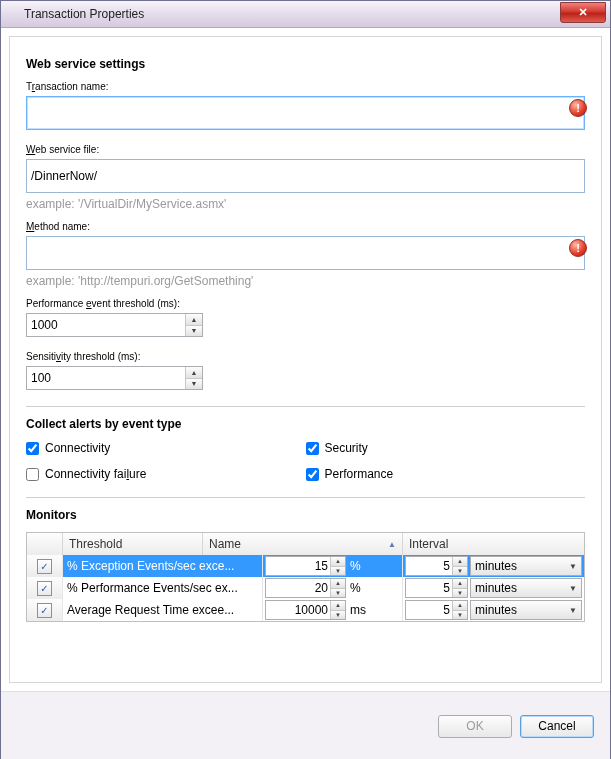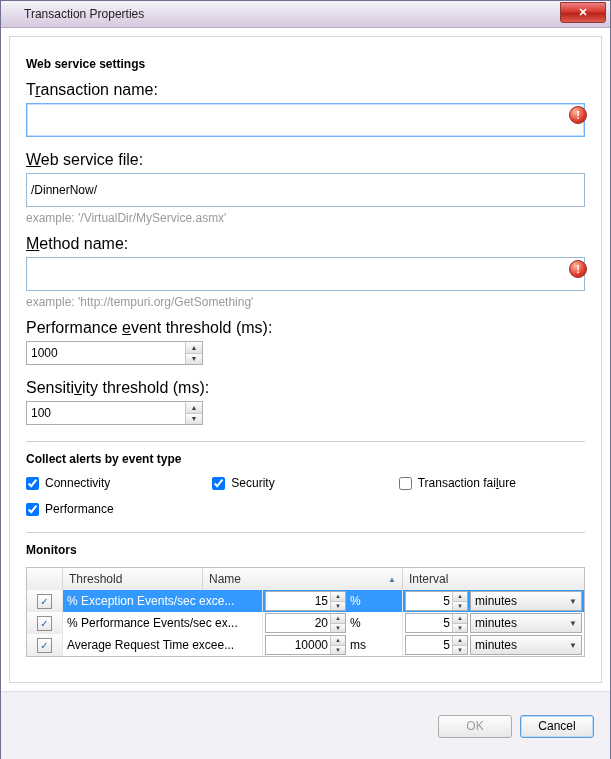--- a/index.html
+++ b/index.html
@@ -3,34 +3,34 @@
 <meta charset="utf-8">
 <style>
 html,body{margin:0;padding:0;font-family:"Segoe UI",Tahoma,sans-serif;font-size:12px;color:#000;background:#d4c8dc;height:100%}
 body{display:flex;justify-content:center;align-items:flex-start}
 .window{width:611px;height:759px;background:#fff;border:1px solid #6f6f90;position:relative;display:flex;flex-direction:column;box-shadow:0 0 4px rgba(0,0,0,.3)}
 .titlebar{height:26px;background:linear-gradient(#f7f4fa,#e4dcec 50%,#d6cade);border-bottom:1px solid #b3a9c2;display:flex;align-items:center;padding:0 0 0 23px;position:relative}
 .titlebar .title{font-size:12px;color:#222}
 .close-btn{position:absolute;right:4px;top:1px;width:44px;height:19px;background:linear-gradient(#f08080,#d43a2f 45%,#ba2318 55%,#e05a50);border:1px solid #8b3b37;border-radius:0 0 3px 3px;color:#fff;display:flex;align-items:center;justify-content:center;font-weight:bold;font-size:11px;cursor:pointer}
 .content{flex:1;margin:8px;border:1px solid #d8d4dc;background:#fff;padding:14px 16px 10px;overflow:auto;position:relative}
 .section-title{font-weight:700;font-size:12px;margin:6px 0 10px}
-.field-label{font-size:16px;margin:0 0 4px}
+.field-label{font-size:10px;margin:0 0 4px}
 .underline{text-decoration:underline}
 .text-input{width:100%;height:22px;border:1px solid #9ab7d6;padding:16px 4px;font-size:12px;box-sizing:border-box;background:#fff}
 .text-input.focus{border:1px solid #6bb3ff;box-shadow:inset 0 0 0 1px #bfe0ff}
 .input-row{position:relative;margin-bottom:4px}
 .error-badge{position:absolute;right:-2px;top:3px;width:16px;height:16px;border-radius:50%;background:radial-gradient(circle at 35% 30%,#ffb9a0,#e03a2a 60%,#a61b0f);color:#fff;font-weight:bold;font-size:11px;display:flex;align-items:center;justify-content:center;border:1px solid #9a2a1d}
 .hint{color:#9a9a9a;font-size:12px;margin:2px 0 10px}
 .spin-wrap{display:inline-flex;align-items:stretch;border:1px solid #abadb3;height:22px}
 .spin-wrap input{border:none;width:150px;padding:2px 4px;font-size:12px;text-align:left;outline:none}
 .spin-btns{width:16px;display:flex;flex-direction:column;border-left:1px solid #c8c8c8}
 .spin-btns span{flex:1;display:flex;align-items:center;justify-content:center;font-size:7px;color:#444;background:linear-gradient(#fdfdfd,#e2e2e2);cursor:pointer;line-height:1}
 .spin-btns span:first-child{border-bottom:1px solid #c8c8c8}
 hr.sep{border:none;border-top:1px solid #cfcfcf;margin:16px 0 10px}
-.chk-grid{display:grid;grid-template-columns:1fr 1fr 1fr;row-gap:12px;margin-top:10px;margin-bottom:6px}
+.chk-grid{display:grid;grid-template-columns:1fr 1fr;row-gap:12px;margin-top:10px;margin-bottom:6px}
 .chk{display:flex;align-items:center;gap:6px;font-size:12px}
 .chk input{width:13px;height:13px;margin:0}
 .table-wrap{border:1px solid #bfbfbf;margin-top:10px}
 .thead{display:flex;background:linear-gradient(#fdfdfd,#ececec);height:22px;align-items:center;font-size:12px;color:#333}
 .th{border-right:1px solid #d6d6d6;height:100%;display:flex;align-items:center;padding:0 6px;box-sizing:border-box}
 .th.chk-col{width:36px}
 .th.name-col{width:200px;display:flex;justify-content:space-between;align-items:center}
 .th.thr-col{width:140px}
 .th.int-col{flex:1;border-right:none}
 .sort-ico{font-size:8px;color:#5a7bb0}
@@ -118,21 +118,21 @@
       <label class="chk">
           <input type="checkbox" checked="" style="">
           <span>Connectivity</span>
         </label>
       <label class="chk">
           <input type="checkbox" checked="" style="">
           <span>Security</span>
         </label>
       <label class="chk">
           <input type="checkbox" style="">
-          <span><span>Transaction fai</span><span class="underline">l</span><span>ure</span></span>
+          <span><span>Connectivity fai</span><span class="underline">l</span><span>ure</span></span>
         </label>
       <label class="chk">
           <input type="checkbox" checked="" style="">
           <span>Performance</span>
         </label>
     </div>
 
     <hr class="sep">
 
     <div class="section-title">Monitors</div>

